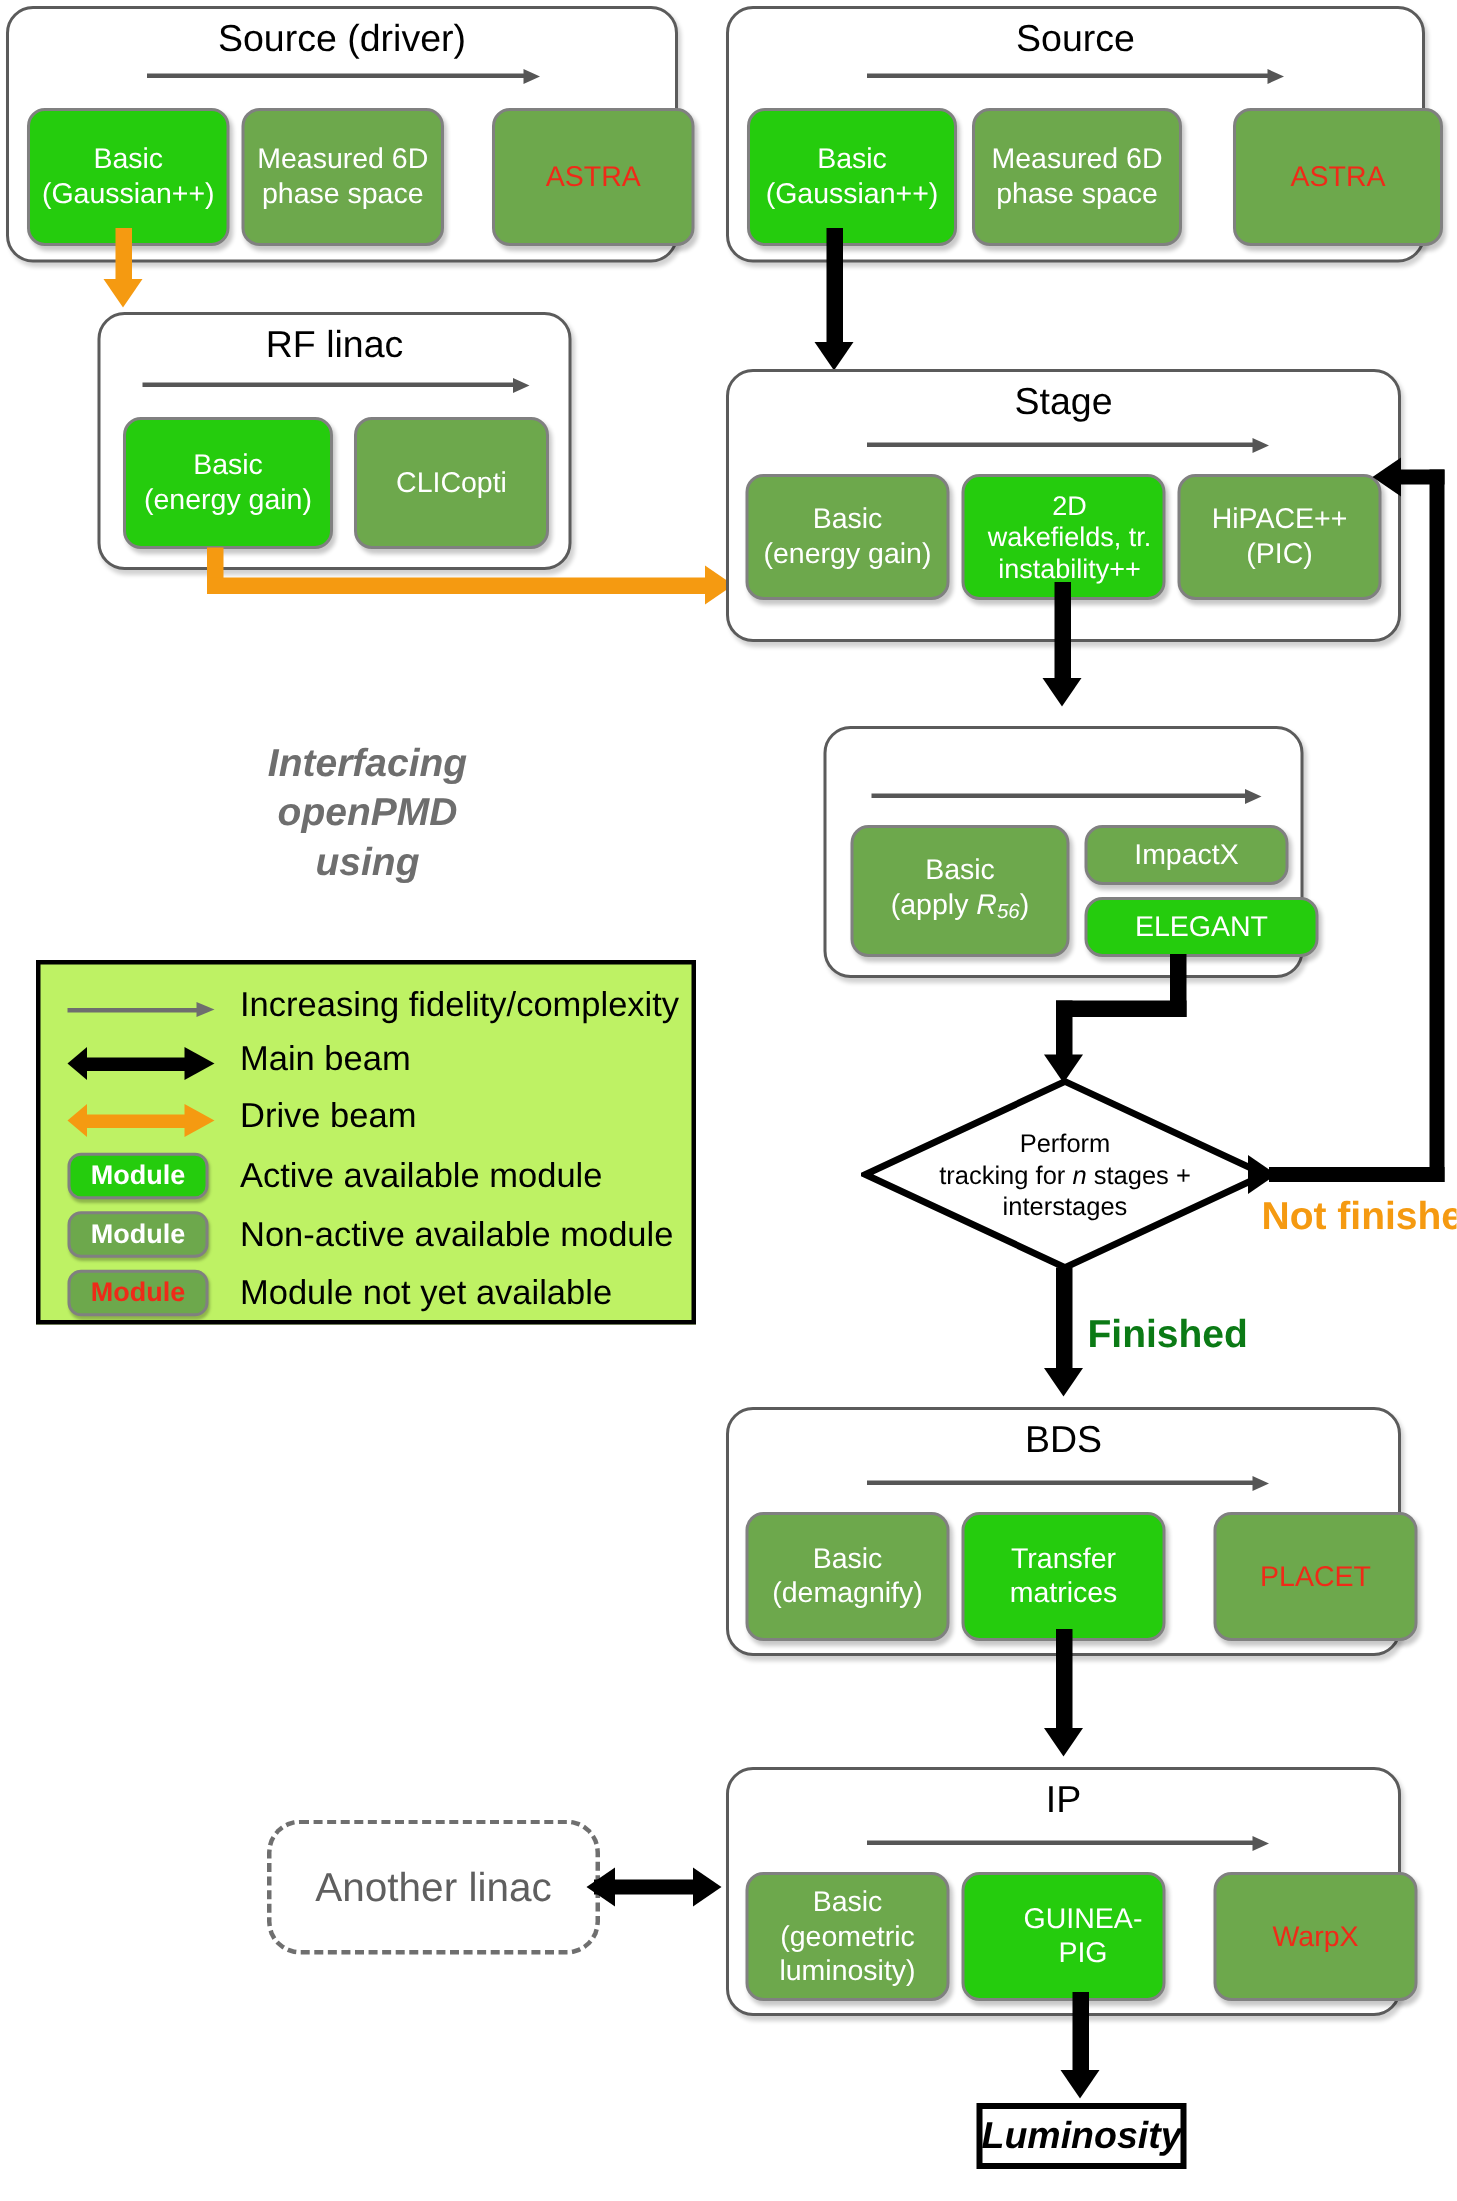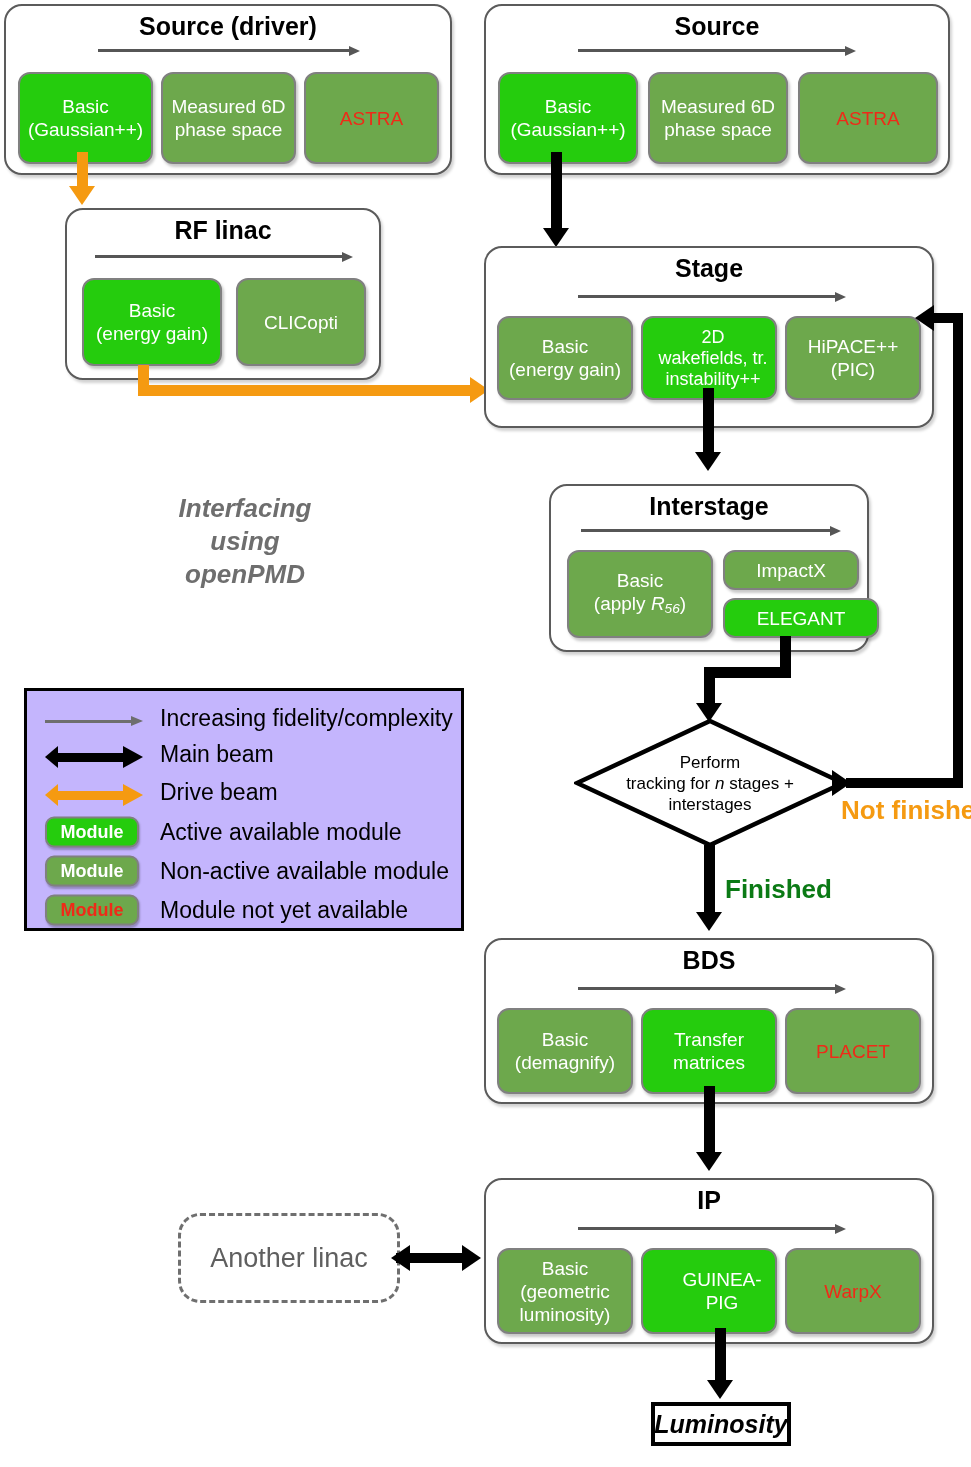--- a/index.html
+++ b/index.html
@@ -8,63 +8,63 @@
   .stagebox{
     position:absolute;
     border:2.5px solid #5b5b5b;
     border-radius:18px;
     background:#fff;
     box-sizing:border-box;
     box-shadow:2px 3px 3px rgba(0,0,0,0.18);
   }
   .stage-title{
     position:absolute; left:0; right:0; top:6px;
-    text-align:center; font-size:25px; font-weight:bold; color:#000;
+    text-align:center; font-size:25px; font-weight:normal; color:#000;
     letter-spacing:0px;
   }
   .fid-arrow{position:absolute;height:12px;}
   .fid-arrow .ln{position:absolute;left:0;top:5px;height:3px;background:#565656;width:calc(100% - 9px);}
   .fid-arrow .hd{position:absolute;right:0;top:1.5px;width:0;height:0;
      border-top:5px solid transparent;border-bottom:5px solid transparent;border-left:11px solid #565656;}
   .mods{position:absolute;display:flex;align-items:stretch;}
   .mod{
     border:2px solid #808080;
     border-radius:12px;
     box-sizing:border-box;
     display:flex;align-items:center;justify-content:center;
     text-align:center;
     font-size:19px; line-height:23px;
     color:#ffffff;
     box-shadow:2px 3px 3px rgba(0,0,0,0.22);
     padding:2px 4px;
   }
   .mod.active{background:#25cc0d;}
   .mod.inactive{background:#6da84c;}
-  .mod.unavail{background:#6da84c;color:#ef2a18;}
+  .mod.unavail{background:#6da84c;color:#ef2a18;margin-left:24px;}
   
   .seg{position:absolute;}
   .blk{background:#000;}
   .org{background:#f59a11;}
   .ah-down{position:absolute;width:0;height:0;border-left:13px solid transparent;border-right:13px solid transparent;}
   .ah-down.blk2{border-top:19px solid #000;background:none;}
   .ah-down.org2{border-top:19px solid #f59a11;background:none;}
   .ah-right{position:absolute;width:0;height:0;border-top:13px solid transparent;border-bottom:13px solid transparent;}
   .ah-right.blk2{border-left:19px solid #000;background:none;}
   .ah-right.org2{border-left:19px solid #f59a11;background:none;}
   .ah-left{position:absolute;width:0;height:0;border-top:13px solid transparent;border-bottom:13px solid transparent;}
   .ah-left.blk2{border-right:19px solid #000;background:none;}
 
   #interfacing{
     position:absolute; left:130px; top:492px; width:230px;
     text-align:center; font-size:26px; font-weight:bold; font-style:italic;
     color:#6e6e6e; line-height:33px;
   }
   #legend{
-    position:absolute; left:24px; top:688px; width:440px; height:243px;
-    border:3px solid #000; background:#c4b5fd; box-sizing:border-box;
+    position:absolute; left:24px; top:640px; width:440px; height:243px;
+    border:3px solid #000; background:#bef264; box-sizing:border-box;
   }
   .lg-row{position:absolute;left:0;width:100%;height:38px;}
   .lg-label{position:absolute;left:133px;top:50%;transform:translateY(-50%);
             font-size:23px;color:#000;white-space:nowrap;}
   .lg-pill{
     position:absolute;left:18px;top:50%;transform:translateY(-50%);
     width:94px;height:31px;border:2px solid #808080;border-radius:9px;
     display:flex;align-items:center;justify-content:center;
     font-size:18px;font-weight:bold;color:#fff;box-sizing:border-box;
     box-shadow:1px 2px 2px rgba(0,0,0,0.25);
@@ -156,21 +156,20 @@
     <div class="mod inactive" style="flex:0 0 136px;">Basic<br>(energy gain)</div>
     <div class="mod active" style="flex:0 0 136px;font-size:18px;line-height:21px;padding-left:12px;">2D<br>wakefields, tr.<br>instability++</div>
     <div class="mod inactive" style="flex:0 0 136px;">HiPACE++<br>(PIC)</div>
   </div>
 </div>
 
 <div class="seg blk" style="left:703px;top:388px;width:11px;height:70px;"></div>
 <div class="ah-down blk2" style="left:695px;top:452px;"></div>
 
 <div class="stagebox" style="left:549px;top:484px;width:320px;height:168px;">
-  <div class="stage-title">Interstage</div>
   <div class="fid-arrow" style="left:30px;top:38px;width:260px;">
     <div class="ln"></div>
       <div class="hd"></div>
   </div>
   <div class="mod inactive" style="position:absolute;left:16px;top:64px;width:146px;height:88px;">
     <span>Basic<br>(apply <span class="ital">R</span><span class="sub">56</span>)</span>
   </div>
   <div class="mod inactive" style="position:absolute;left:172px;top:64px;width:136px;height:40px;">ImpactX</div>
   <div class="mod active" style="position:absolute;left:172px;top:112px;width:156px;height:40px;">ELEGANT</div>
 </div>
@@ -243,22 +242,22 @@
 
 <div class="seg blk" style="left:715px;top:1328px;width:11px;height:58px;"></div>
 <div class="ah-down blk2" style="left:707px;top:1380px;"></div>
 
 <div id="luminosity">
   <span>Luminosity</span>
 </div>
 
 <div id="interfacing">
   <div>Interfacing</div>
+  <div>openPMD</div>
   <div>using</div>
-  <div>openPMD</div>
 </div>
 
 <div id="legend">
 
   <div class="lg-row" style="top:8px;">
     <div style="position:absolute;left:18px;top:17px;width:98px;height:10px;">
       <div style="position:absolute;left:0;top:4px;height:3px;background:#6e6e6e;width:87px;"></div>
       <div style="position:absolute;right:0;top:0px;width:0;height:0;border-top:5px solid transparent;border-bottom:5px solid transparent;border-left:12px solid #6e6e6e;"></div>
     </div>
     <div class="lg-label">Increasing fidelity/complexity</div>

